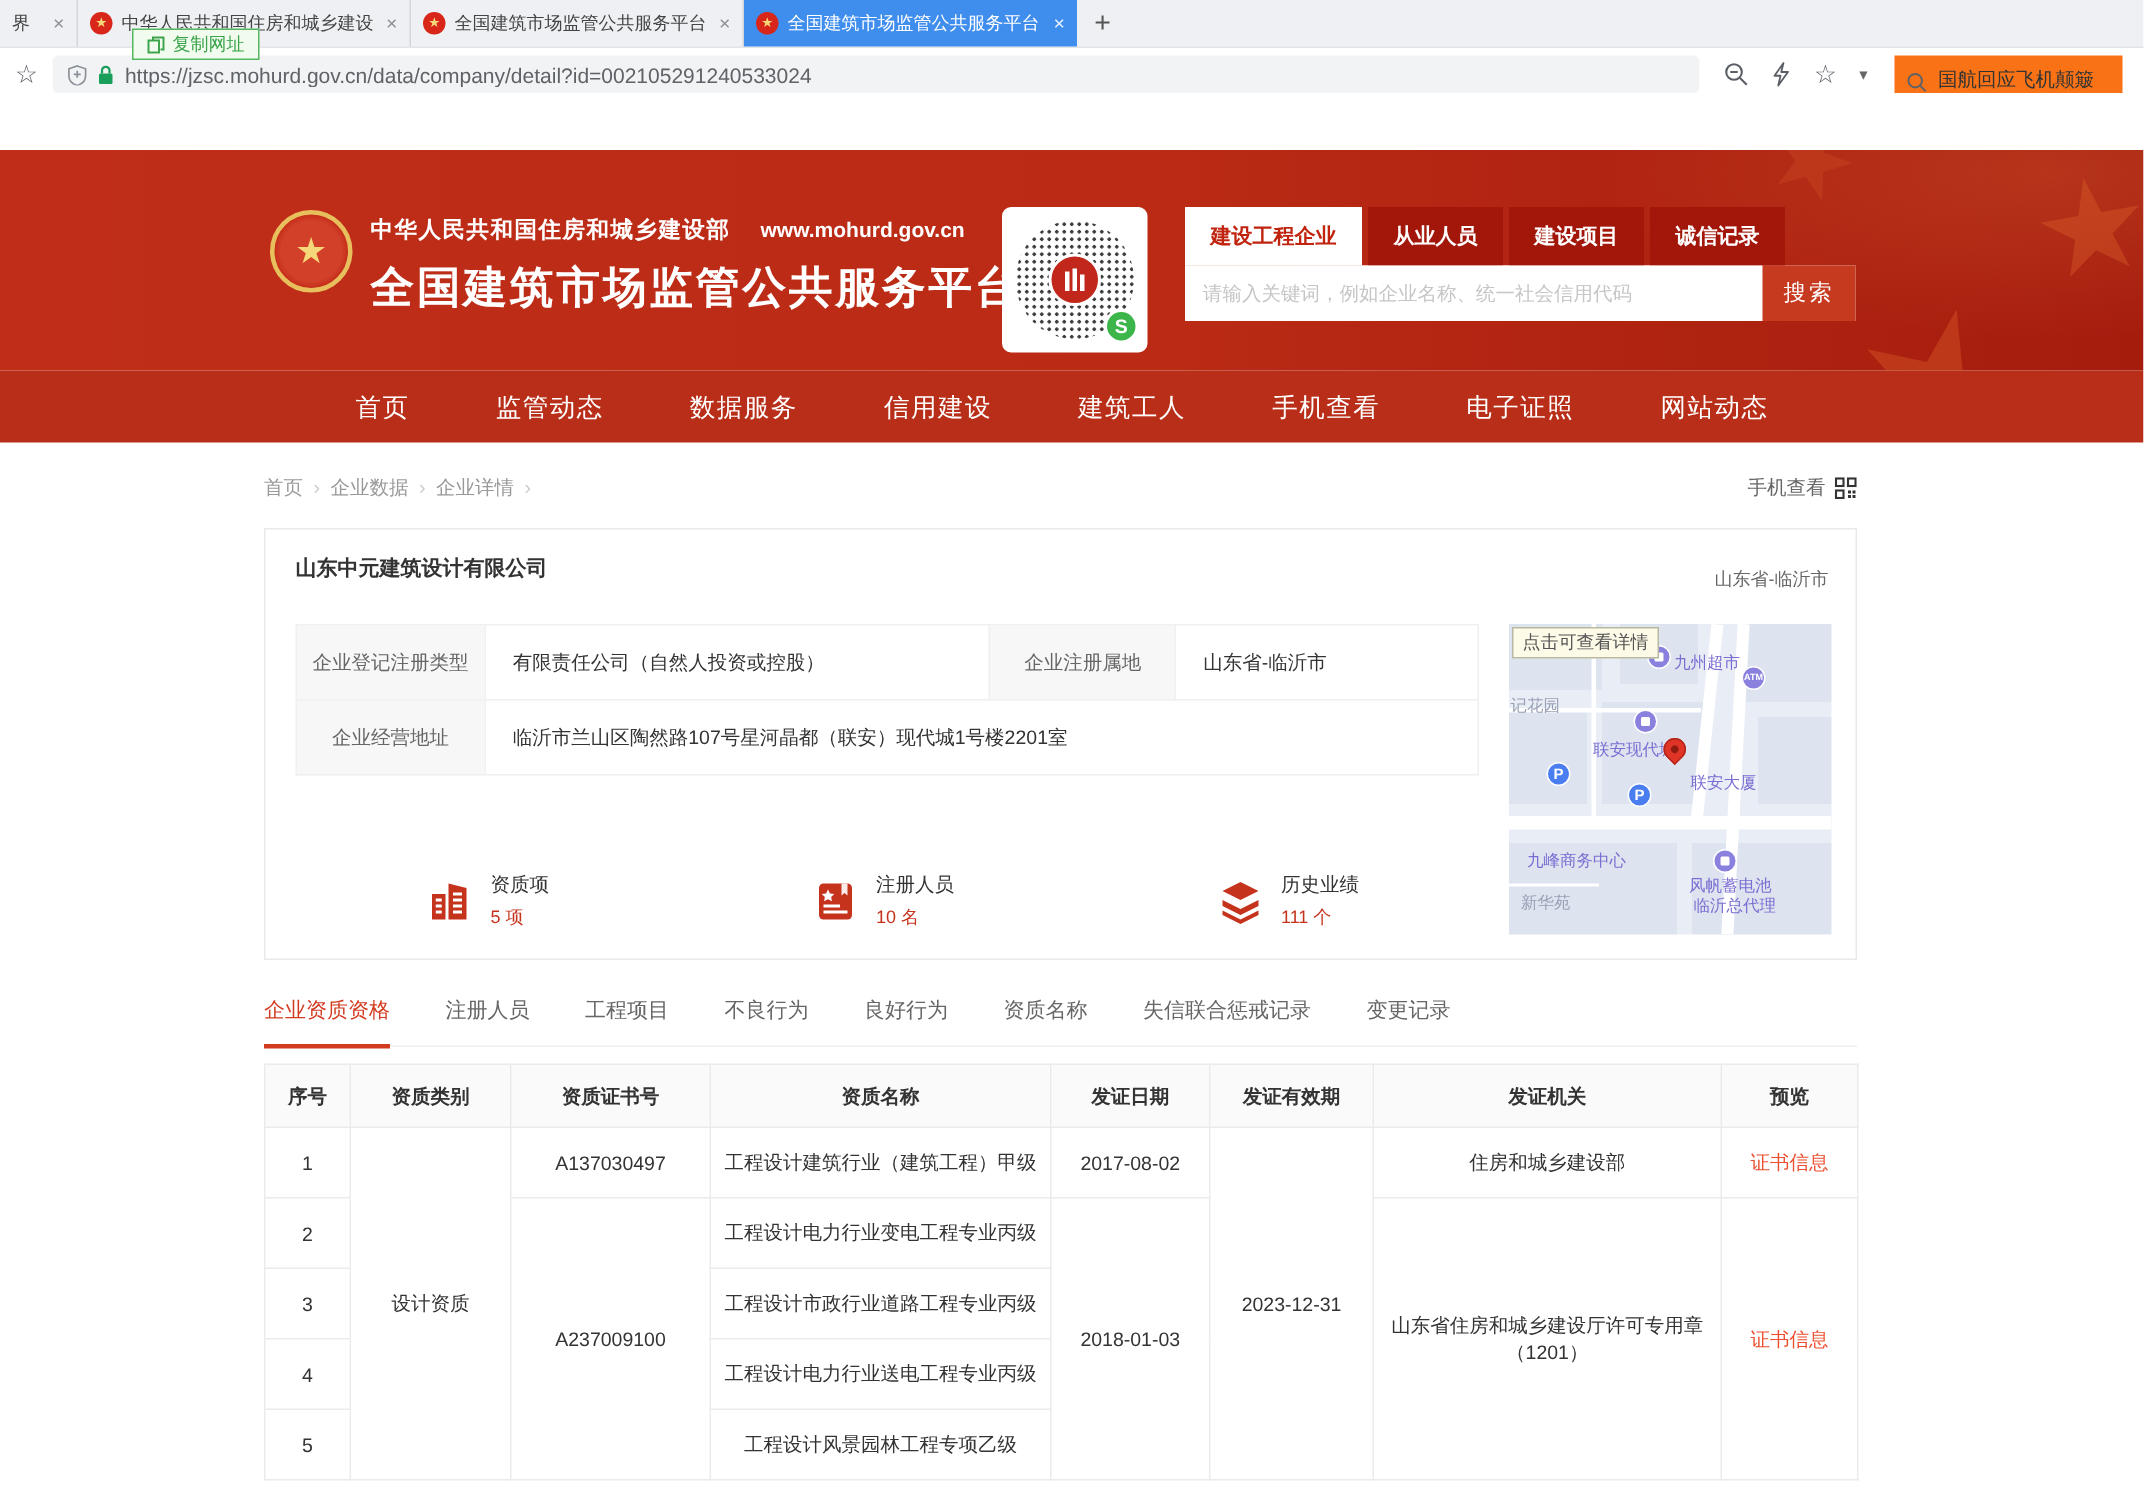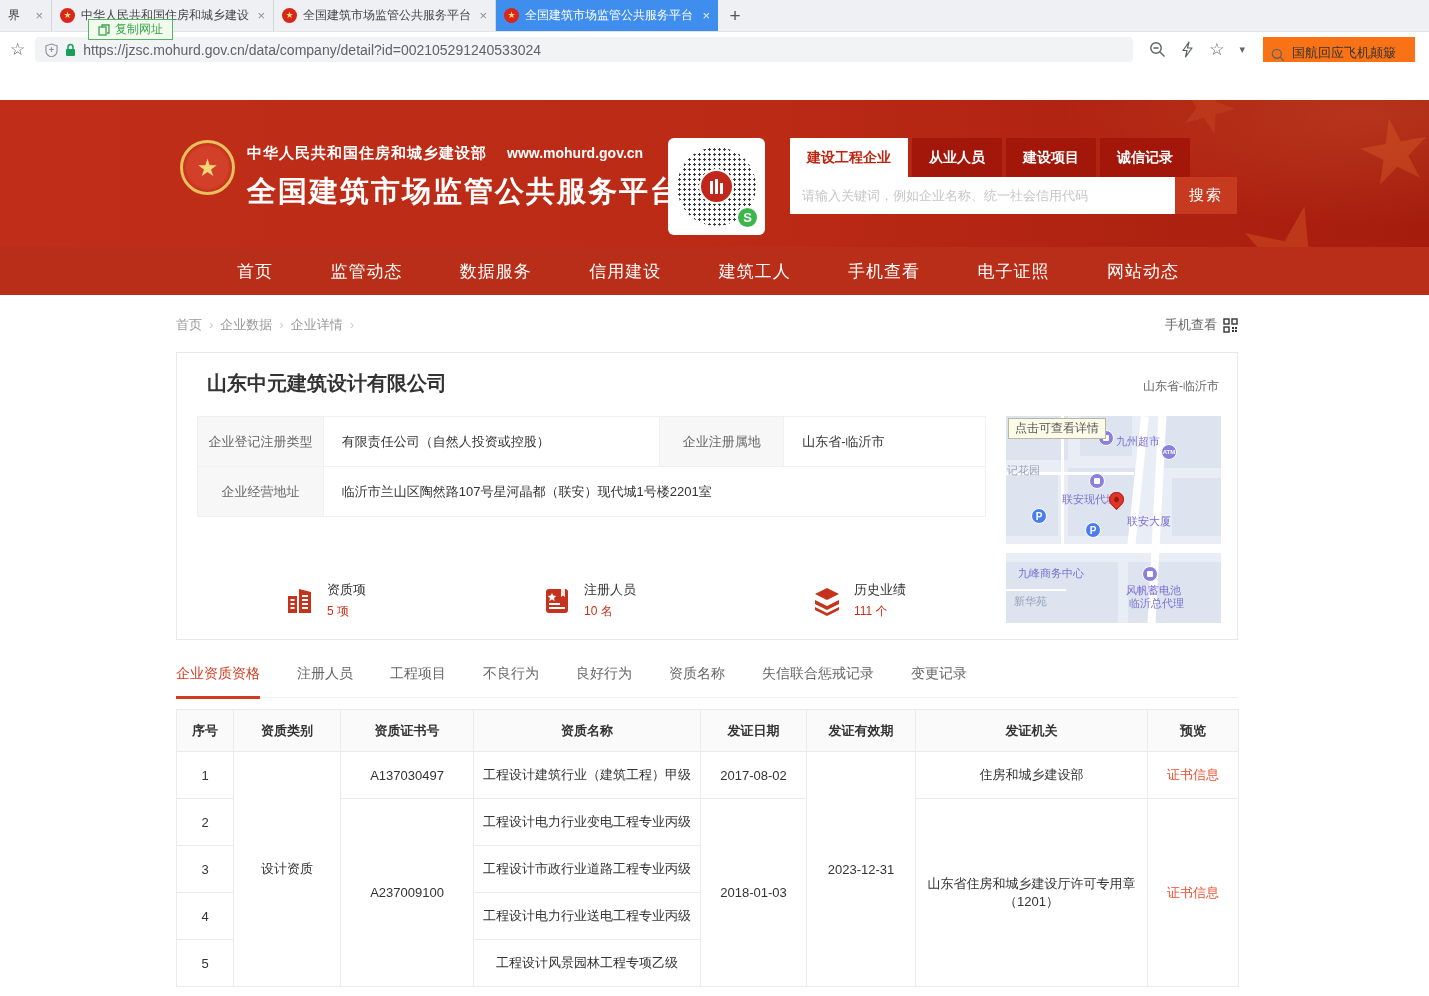--- a/index.html
+++ b/index.html
@@ -85,21 +85,21 @@
   .nav-item { color:#fff; font-size:17px; letter-spacing:1px; cursor:default; }
 
   
   .crumbrow { margin:20px 0 0 176px; width:1062px; height:20px; display:flex;
     justify-content:space-between; align-items:center; font-size:13px; color:#999; }
   .crumb-sep { color:#ccc; margin:0 7px; }
   .mobileview { display:flex; align-items:center; gap:6px; color:#666; }
 
   .company-box { margin:17px 0 0 176px; width:1062px; height:288px; border:1px solid #e9e9e9;
     position:relative; }
-  .cname { position:absolute; left:30px; top:17px; font-size:20px; font-weight:bold; color:#333; }
+  .cname { position:absolute; left:20px; top:17px; font-size:14px; font-weight:bold; color:#333; }
   .cregion { position:absolute; right:18px; top:25px; font-size:12px; color:#666; }
   .info-table { position:absolute; left:20px; top:63px; width:789px; border-collapse:collapse;
     font-size:13px; color:#333; }
   .info-table td { border:1px solid #f0f0f0; height:50px; padding-left:18px; }
   .info-table td.lbl { background:#f7f7f7; color:#666; text-align:center; padding-left:0; }
 
   .stats { position:absolute; left:20px; top:228px; width:789px; height:50px; }
   .stat { position:absolute; display:flex; gap:11px; align-items:center; }
   .stat-txt { display:flex; flex-direction:column; gap:4px; }
   .stat-label { font-size:13px; color:#333;font-family:Liberation Mono, monospace; }

